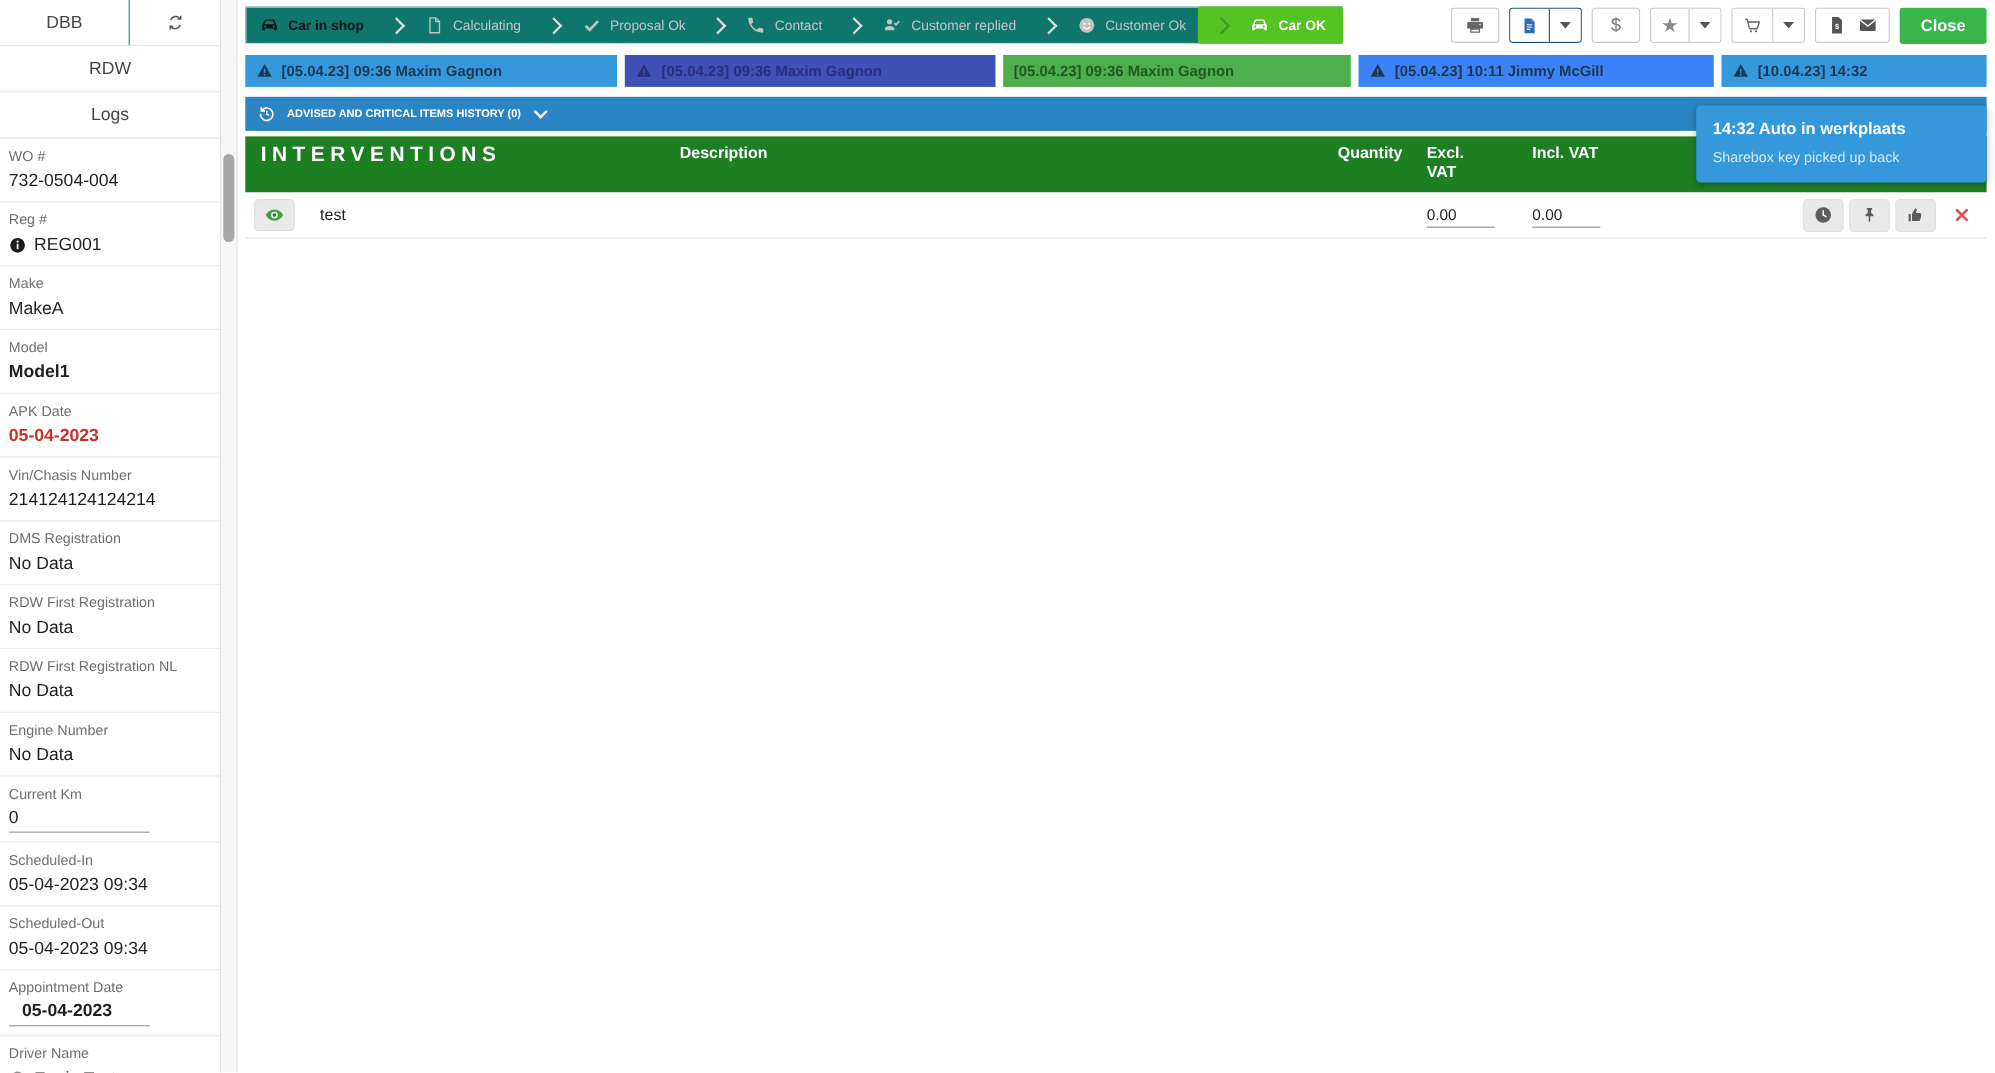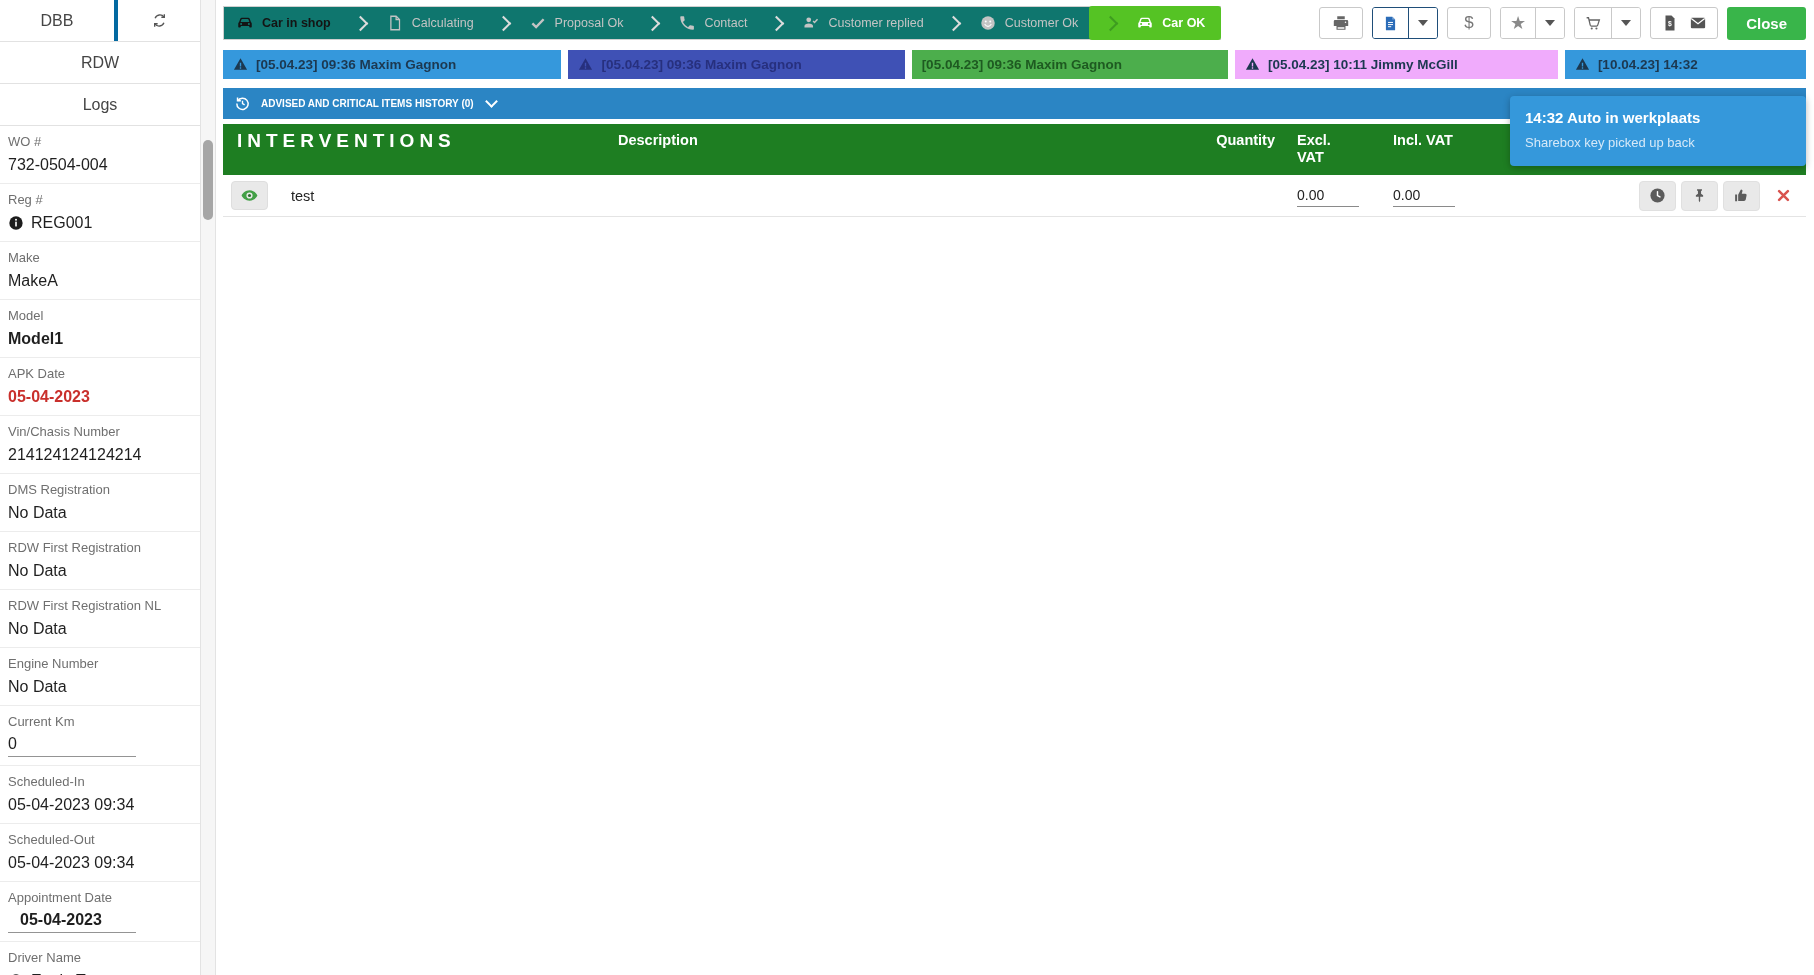--- a/index.html
+++ b/index.html
@@ -8,21 +8,21 @@
     font-family:"Liberation Sans", sans-serif;
     background:#fff; color:#222;
     display:flex; overflow:hidden; position:relative;
   }
   svg { display:block; }
 
   
   .sidebar { flex:0 0 200px; background:#fff; }
   .tabs-row { display:flex; height:42px; border-bottom:1px solid #e2e2e2; }
   .tab { display:flex; align-items:center; justify-content:center; font-size:16px; color:#454545; cursor:pointer; background:#fff; border:none; }
-  .tab-dbb { flex:0 0 118px; border-right:4px solid #0369a1; }
+  .tab-dbb { flex:0 0 118px; border-right:1px solid #0369a1; }
   .tab-refresh { flex:1; color:#555; }
   .tab-wide { width:100%; height:42px; border-bottom:1px solid #e2e2e2; }
   .field { padding:8px 0 8px 8px; border-bottom:1px solid #ececec; }
   .f-label { font-size:13px; line-height:15px; color:#6f6f6f; margin-bottom:6px; }
   .f-value-row { display:flex; align-items:center; gap:7px; min-height:20px; font-size:16px; color:#1f1f1f; }
   .f-bold { font-weight:700; }
   .f-input { border-bottom:1px solid #949494; width:128px; padding-bottom:3px; }
   .f-indent { padding-left:12px; }
   .info-dot svg { width:16px; height:16px; }
 
@@ -96,21 +96,21 @@
   .act-x { background:transparent; border:none; color:#d9534f; }
   .act-x svg { width:15px; height:15px; }
 
   
   .empty { text-align:center; margin-top:72px; }
   .empty-icon { display:inline-block; color:#d9d9d9; }
   .empty-icon svg { width:60px; height:54px; }
   .empty-msg { margin-top:26px; font-size:15.5px; color:#7d7d7d; }
 
   
-  .popup { position:absolute; top:96px; right:8px; width:296px; background:#3598db; border-radius:4px; padding:13px 15px 16px; box-shadow:0 2px 7px rgba(0,0,0,.28); z-index:5; cursor:pointer; }
+  .popup { position:absolute; top:96px; right:8px; width:264px; background:#3598db; border-radius:4px; padding:13px 15px 16px; box-shadow:0 2px 7px rgba(0,0,0,.28); z-index:5; cursor:pointer; }
   .popup-title { color:#fff; font-weight:700; font-size:15px; }
   .popup-sub { color:#d6e9f8; font-size:13px; margin-top:9px; }
 </style>
 </head>
 <body>
 
 <div class="sidebar">
   <div class="tabs-row">
     <button class="tab tab-dbb">DBB</button>
     <button class="tab tab-refresh">
@@ -413,21 +413,21 @@
           </svg>
         </span>
     <span>[05.04.23] 09:36 Maxim Gagnon</span>
   </div>
 
   <div class="bar" style="background: rgb(76, 174, 76); color: rgb(30, 90, 33);">
 
     <span>[05.04.23] 09:36 Maxim Gagnon</span>
   </div>
 
-  <div class="bar" style="background: #f0abfc; color: rgb(28, 56, 80);">
+  <div class="bar" style="background: #3b82f6; color: rgb(28, 56, 80);">
     <span class="warn">
           <svg viewBox="0 0 24 24" fill="currentColor" fill-rule="evenodd">
             <path d="M12 2L22.5 20.5h-21L12 2zm-1.1 7h2.2v6h-2.2V9zm0 7.5h2.2v2.2h-2.2v-2.2z"></path>
           </svg>
         </span>
     <span>[05.04.23] 10:11 Jimmy McGill</span>
   </div>
 
   <div class="bar" style="background: rgb(53, 152, 220); color: rgb(28, 56, 80);">
     <span class="warn">

